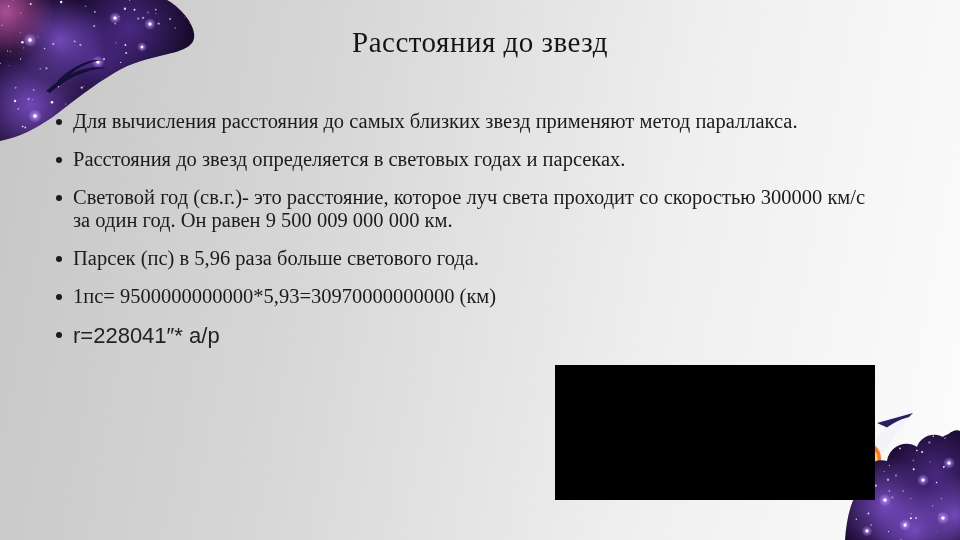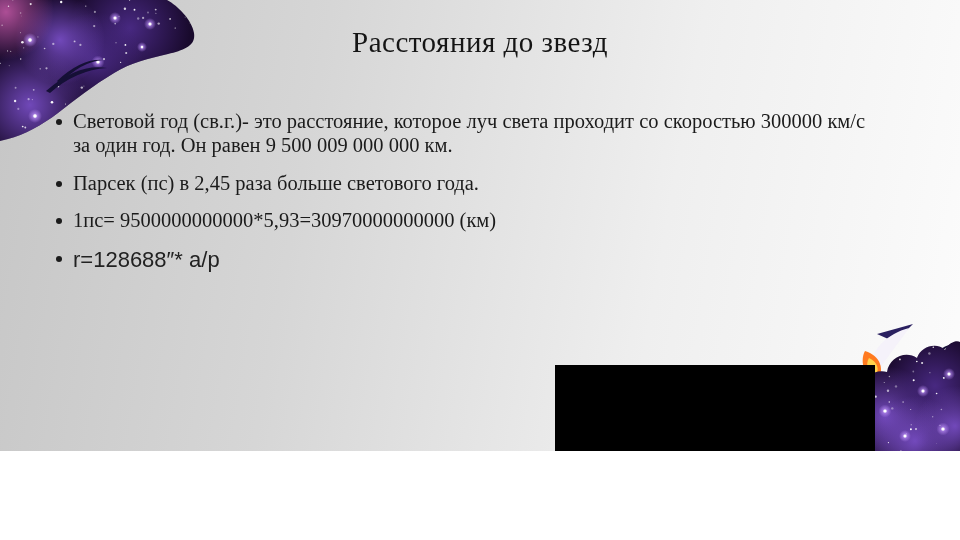--- a/index.html
+++ b/index.html
@@ -1,17 +1,17 @@
 <!DOCTYPE html>
 <html><head>
 <meta charset="utf-8">
 <style>
   html,body{margin:0;padding:0;}
   .slide{
-    position:relative;width:960px;height:451px;overflow:hidden;
+    position:relative;width:960px;height:540px;overflow:hidden;
     background:linear-gradient(100deg,#c6c6c6 0%,#d6d6d6 32%,#efefef 68%,#fcfcfc 100%);
     font-family:"Liberation Serif",serif;
   }
   .title{
     position:absolute;top:26px;left:0;width:100%;text-align:center;
     font-size:29px;color:#151515;letter-spacing:.5px;
   }
   .bullets{position:absolute;left:55px;top:110px;width:826px;}
   .bullet{
     position:relative;margin:0 0 14px 0;padding-left:18px;
@@ -326,31 +326,39 @@
           <circle cx="42" cy="146" r="1.4" fill="#fff"></circle>
       </g>
     </g>
   </svg>
 
   <div class="title">Расстояния до звезд</div>
 
   <div class="bullets">
     <p class="bullet">
       <span class="dot"></span>
+      <span>Для вычисления расстояния до самых близких звезд применяют метод параллакса.</span>
+    </p>
+    <p class="bullet">
+      <span class="dot"></span>
+      <span>Расстояния до звезд определяется в световых годах и парсеках.</span>
+    </p>
+    <p class="bullet">
+      <span class="dot"></span>
       <span>Световой год (св.г.)- это расстояние, которое луч света проходит со скоростью 300000 км/с за один год. Он равен 9 500 009 000 000 км.</span>
     </p>
     <p class="bullet">
       <span class="dot"></span>
-      <span>Парсек (пс) в 2,45 раза больше светового года.</span>
+      <span>Парсек (пс) в 5,96 раза больше светового года.</span>
     </p>
     <p class="bullet">
       <span class="dot"></span>
       <span>1пс= 9500000000000*5,93=30970000000000 (км)</span>
     </p>
     <p class="bullet sans">
       <span class="dot"></span>
-      <span>r=128688″* a/p</span>
+      <span>r=228041″* a/p</span>
     </p>
   </div>
 
   <div class="media"></div>
 
 </div>
 
 </body></html>

